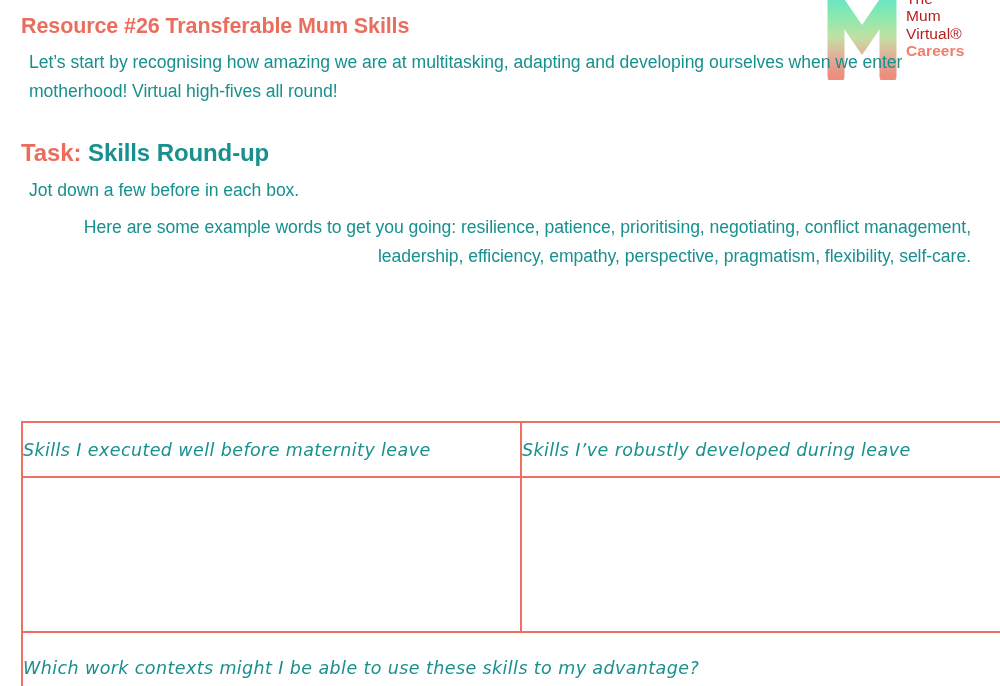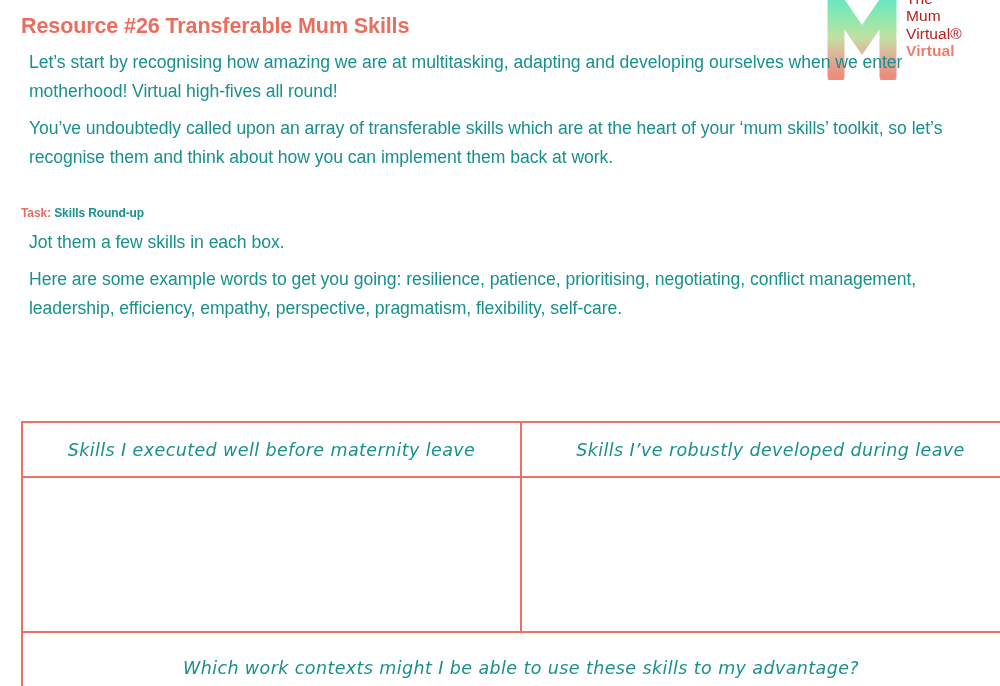--- a/index.html
+++ b/index.html
@@ -81,26 +81,26 @@
     color: #17908e;
     font-size: 17.6px;
     line-height: 1.66;
     margin: 8px;
     letter-spacing: -0.05px;
   }
 
   .p1 { margin-top: 25px; }
   .p2 { margin-top: 23px; }
   .p3 { margin-top: 24px; }
-  .p4 { margin-top: 23px; }
+  .p4 { margin-top: 23px; text-align: right; }
 
   h2.task {
     margin: 0;
     padding-top: 25px;
-    font-size: 12px;
+    font-size: 24px;
     font-weight: bold;
     letter-spacing: -0.1px;
     line-height: 1.2;
   }
   .task-label { color: #ea6d5e; }
   .task-name  { color: #17908e; }
 
   
   .skills-table {
     position: absolute;
@@ -117,21 +117,20 @@
     background: #ffffff;
   }
   td.col-left  { width: 489px; }
   td.col-right { width: 489px; }
 
   .hand {
     font-family: "DejaVu Sans", sans-serif;
     font-style: italic;
     color: #17908e;
     font-size: 17.5px;
-    text-align: center;
     letter-spacing: 0.4px;
     white-space: nowrap;
   }
   .hdr-cell { height: 53px; }
   .fill-cell { height: 153px; }
   .bottom-cell { height: 70px; }
   .bottom-cell .hand { font-size: 17.5px; }
 </style>
 </head>
 <body>
@@ -148,38 +147,37 @@
           <stop offset="74%" stop-color="#e2ae97"></stop>
           <stop offset="100%" stop-color="#ec8d7d"></stop>
         </linearGradient>
       </defs>
       <path d="M 10 88 L 10 14 L 36 52 L 62 14 L 62 88" fill="none" stroke="url(#mgrad)" stroke-width="17" stroke-linecap="round" stroke-linejoin="miter"></path>
     </svg>
     <div class="logo-text">
       <span class="logo-line">The</span>
       <span class="logo-line">Mum</span>
       <span class="logo-line">Virtual®</span>
-      <span class="logo-line careers">Virtual</span>
+      <span class="logo-line careers">Careers</span>
     </div>
   </div>
 
   <div class="content">
 
     <h1 class="title">Resource #26 Transferable Mum Skills</h1>
 
     <p class="body-text p1">Let’s start by recognising how amazing we are at multitasking, adapting and developing ourselves when we enter motherhood! Virtual high-fives all round!</p>
 
-    <p class="body-text p2">You’ve undoubtedly called upon an array of transferable skills which are at the heart of your ‘mum skills’ toolkit, so let’s recognise them and think about how you can implement them back at work.</p>
 
     <h2 class="task">
       <span class="task-label">Task:</span>
       <span class="task-name">Skills Round-up</span>
     </h2>
 
-    <p class="body-text p3">Jot them a few skills in each box.</p>
+    <p class="body-text p3">Jot down a few before in each box.</p>
 
     <p class="body-text p4">Here are some example words to get you going: resilience, patience, prioritising, negotiating, conflict management, leadership, efficiency, empathy, perspective, pragmatism, flexibility, self-care.</p>
   </div>
 
   <table class="skills-table">
     <tbody>
       <tr>
         <td class="col-left hdr-cell">
           <div class="hand">Skills I executed well before maternity leave</div>
         </td>

